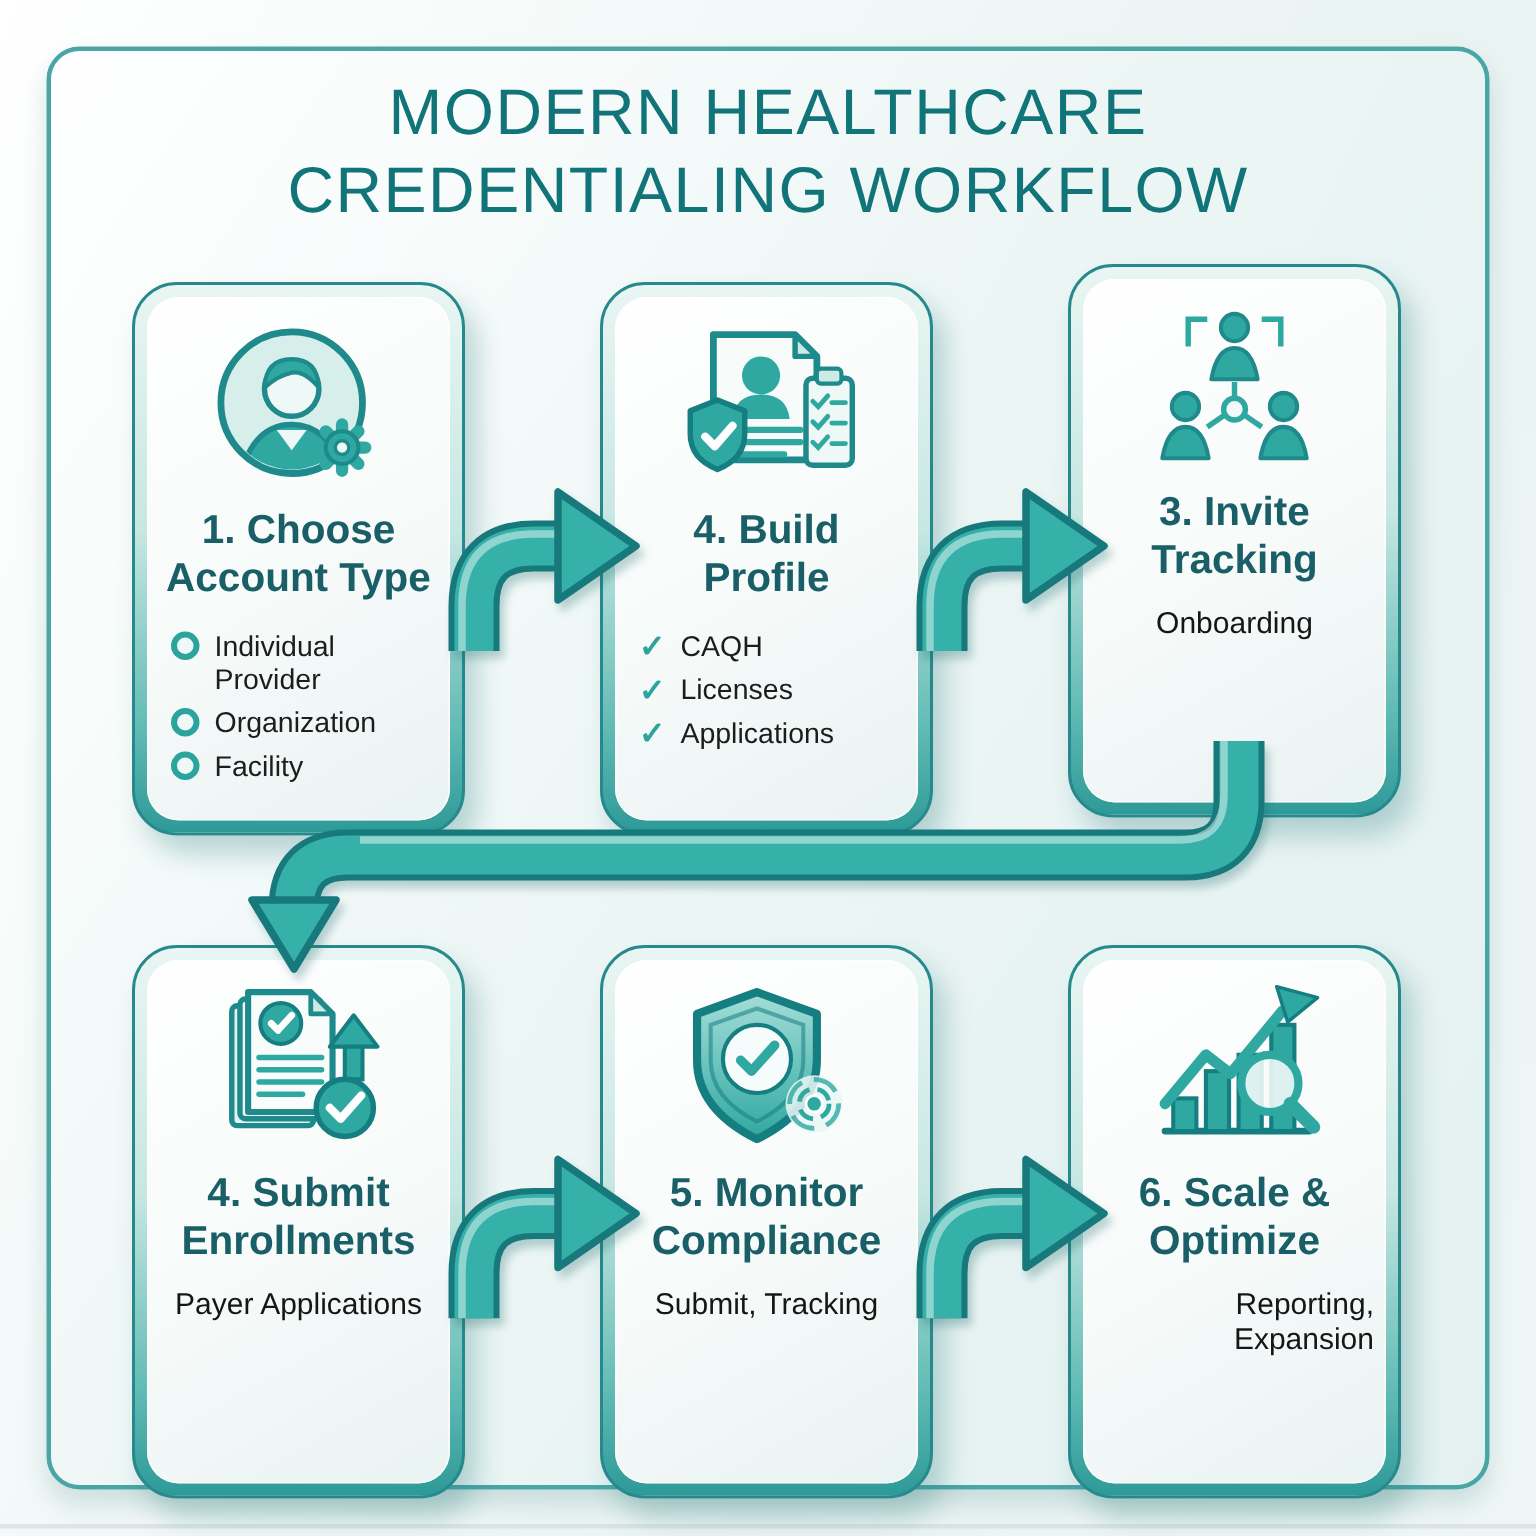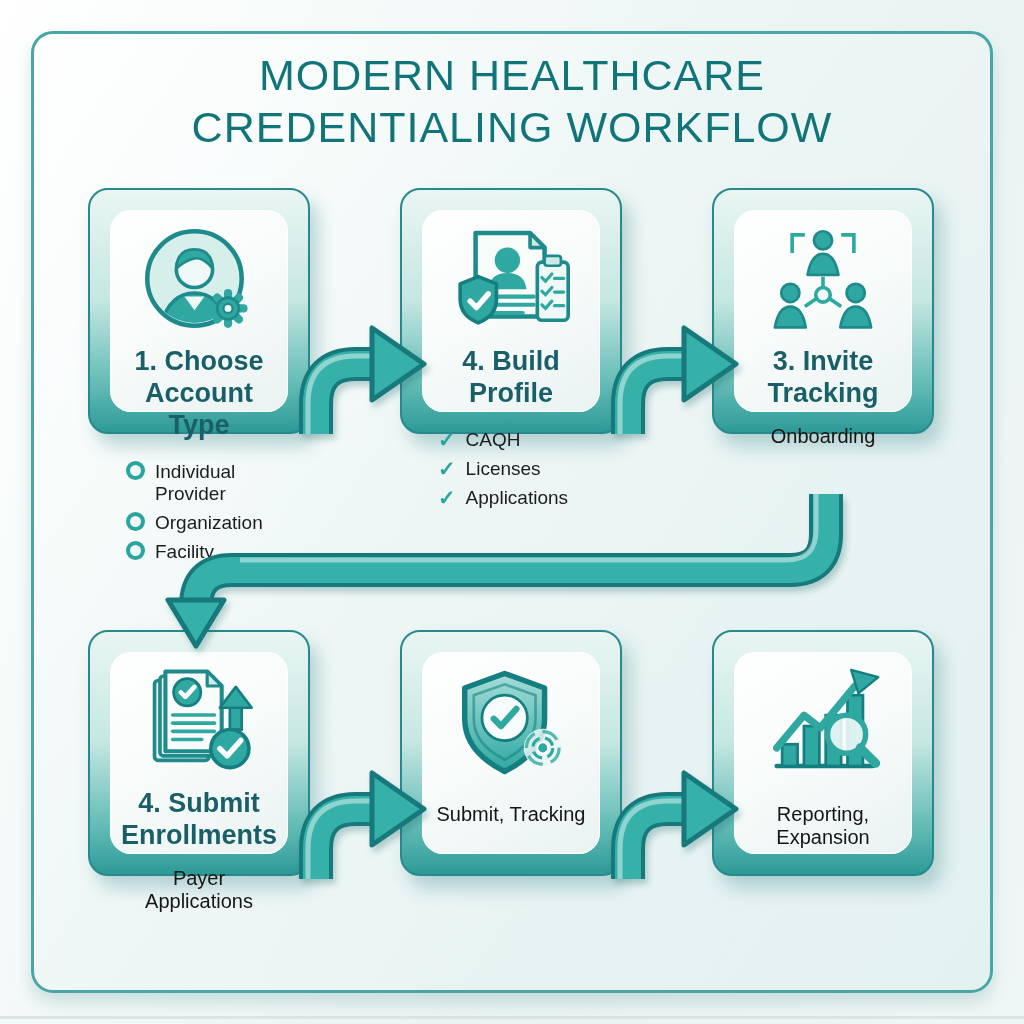--- a/index.html
+++ b/index.html
@@ -13,41 +13,41 @@
     border:3px solid #49a5a6;border-radius:22px;
     background:linear-gradient(125deg,rgba(255,255,255,.92) 0%,rgba(236,246,245,.7) 45%,rgba(226,241,240,.95) 100%);
     box-shadow:0 10px 16px rgba(110,160,160,.28);
   }
   .title{
     position:absolute;top:50px;left:0;right:0;text-align:center;
     color:#117479;font-weight:normal;font-size:43px;line-height:1.2;letter-spacing:1px;
     z-index:2;
   }
   .card{
-    position:absolute;width:222px;height:246px;box-sizing:border-box;
-    border:2px solid #27898c;border-radius:20px;padding:20px;
+    position:absolute;width:222px;height:369px;box-sizing:border-box;
+    border:2px solid #27898c;border-radius:30px;padding:8px;
     background:linear-gradient(180deg,#e9f6f3 0%,#c6e7e2 45%,#64bcb6 80%,#2d9a98 100%);
     box-shadow:8px 12px 18px rgba(42,125,125,.30);
     z-index:2;
   }
   .card-inner{
     width:100%;height:100%;border-radius:21px;box-sizing:border-box;
     background:linear-gradient(150deg,#ffffff 0%,#f7fbfa 50%,#e9f3f2 100%);
     box-shadow:inset 0 0 0 1px rgba(255,255,255,.75);
     display:flex;flex-direction:column;align-items:center;padding:14px 8px 0;
   }
-  .p1{left:88px;top:188px}.p2{left:400px;top:188px}.p3{left:712px;top:188px}
+  .p1{left:88px;top:188px}.p2{left:400px;top:188px}.p3{left:712px;top:176px}
   .p4{left:88px;top:630px}.p5{left:400px;top:630px}.p6{left:712px;top:630px}
   .icon-wrap{height:122px;display:flex;align-items:center;justify-content:center;}
   .card-h{margin:4px 0 0;text-align:center;color:#1a5f68;font-size:27px;font-weight:bold;line-height:1.18;}
   .items{list-style:none;margin:12px 0 0;padding:0 0 0 8px;align-self:flex-start;}
   .items li{display:flex;align-items:flex-start;gap:10px;margin:7px 0;font-size:19px;color:#1d1d1d;}
   .ring{width:11px;height:11px;border-radius:50%;border:4px solid #2aa49d;background:#eef8f6;flex:none;}
   .check{color:#2aa49d;font-size:21px;font-weight:bold;flex:none;line-height:1;}
-  .subtitle{margin-top:15px;font-size:20px;color:#161616;text-align:center;}
+  .subtitle{margin-top:15px;font-size:20px;color:#161616;text-align:right;}
   .arrow{position:absolute;z-index:3;filter:drop-shadow(3px 5px 3px rgba(23,102,102,.28));}
   .a1{left:296px;top:302px}.a2{left:608px;top:302px}
   .a3{left:296px;top:747px}.a4{left:608px;top:747px}
   .elbow{position:absolute;left:0;top:0;z-index:3;pointer-events:none;
     filter:drop-shadow(3px 5px 3px rgba(23,102,102,.28));}
   .bottom-line{position:absolute;left:0;right:0;bottom:5px;height:3px;background:#d3dada;opacity:.65;}
 </style>
 </head>
 <body>
 
@@ -230,20 +230,24 @@
         <circle cx="58" cy="55" r="25" fill="#f6fcfb" stroke="#157e81" stroke-width="3"></circle>
         <path d="M46 56 l8 8 l17 -19" stroke="#2fa8a1" stroke-width="7" fill="none" stroke-linecap="round" stroke-linejoin="round"></path>
         <g transform="translate(100,88)">
           <circle r="21" fill="#eaf7f5" opacity="0.85"></circle>
           <circle r="18" fill="none" stroke="#2fa8a1" stroke-width="3.5" stroke-dasharray="19 9" opacity="0.8"></circle>
           <circle r="11" fill="none" stroke="#2fa8a1" stroke-width="3.5" stroke-dasharray="12 6"></circle>
           <circle r="6" fill="#2fa8a1" stroke="#ffffff" stroke-width="2"></circle>
         </g>
       </svg>
     </div>
+    <h2 class="card-h">
+      <span>5. Monitor</span><br>
+      <span>Compliance</span>
+    </h2>
     <div class="subtitle">Submit, Tracking</div>
   </div>
 </div>
 
 <div class="card p6">
   <div class="card-inner">
     <div class="icon-wrap">
       <svg width="118" height="118" viewBox="0 0 130 130">
         <line x1="14" y1="108" x2="120" y2="108" stroke="#157e81" stroke-width="5" stroke-linecap="round"></line>
         <g fill="#2fa8a1" stroke="#157e81" stroke-width="3">
@@ -251,20 +255,24 @@
           <rect x="44" y="64" width="17" height="44"></rect>
           <rect x="68" y="52" width="17" height="56"></rect>
           <rect x="92" y="30" width="17" height="78"></rect>
         </g>
         <polyline points="14,88 44,52 62,66 100,20" fill="none" stroke="#2fa8a1" stroke-width="8" stroke-linecap="round" stroke-linejoin="round"></polyline>
         <polygon points="96,2 126,10 104,28" fill="#2fa8a1" stroke="#157e81" stroke-width="2.5" stroke-linejoin="round"></polygon>
         <circle cx="91" cy="73" r="21" fill="rgba(246,252,251,0.88)" stroke="#2fa8a1" stroke-width="6"></circle>
         <line x1="106" y1="88" x2="123" y2="105" stroke="#2fa8a1" stroke-width="10" stroke-linecap="round"></line>
       </svg>
     </div>
+    <h2 class="card-h">
+      <span>6. Scale &amp;</span><br>
+      <span>Optimize</span>
+    </h2>
     <div class="subtitle">Reporting, Expansion</div>
   </div>
 </div>
 
 <svg class="arrow a1" width="132" height="132" viewBox="0 0 132 132">
   <path d="M20 132 L20 102 Q20 62 60 62 L78 62" fill="none" stroke="#17797b" stroke-width="34"></path>
   <path d="M20 132 L20 102 Q20 62 60 62 L78 62" fill="none" stroke="#35b1aa" stroke-width="26"></path>
   <path d="M12 132 L12 102 Q12 54 60 54 L74 54" fill="none" stroke="rgba(255,255,255,0.45)" stroke-width="5"></path>
   <polygon points="76,26 76,98 128,62" fill="#35b1aa" stroke="#17797b" stroke-width="5" stroke-linejoin="round"></polygon>
 </svg>

